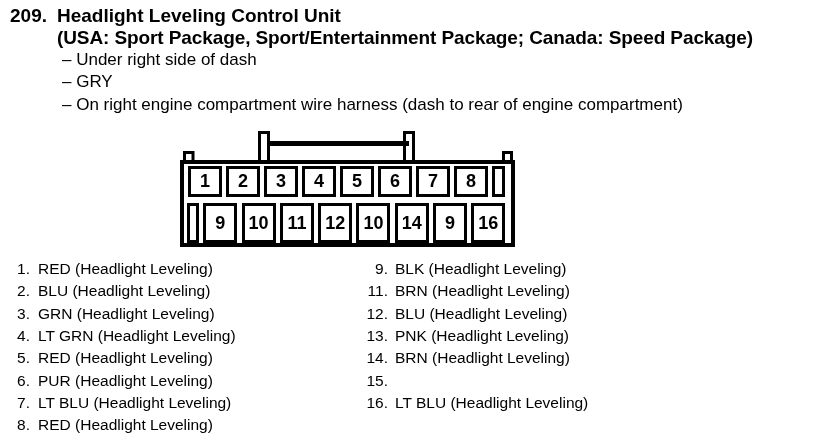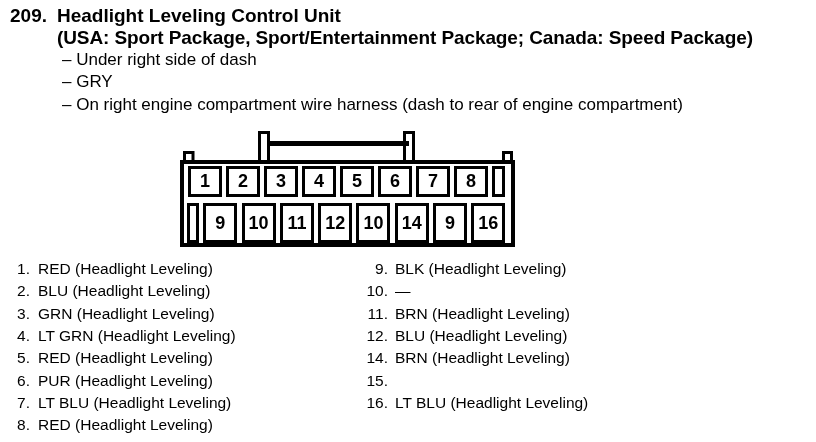--- a/index.html
+++ b/index.html
@@ -122,30 +122,30 @@
         <span class="plabel">RED (Headlight Leveling)</span>
       </div>
   </div>
 
   <div class="pinlist right">
     <div class="pin-row">
         <span class="pnum">9.</span>
         <span class="plabel">BLK (Headlight Leveling)</span>
       </div>
     <div class="pin-row">
-        <span class="pnum">10.</span>
-        <span class="plabel">—</span>
-      </div>
-    <div class="pin-row">
         <span class="pnum">11.</span>
         <span class="plabel">BRN (Headlight Leveling)</span>
       </div>
     <div class="pin-row">
         <span class="pnum">12.</span>
         <span class="plabel">BLU (Headlight Leveling)</span>
+      </div>
+    <div class="pin-row">
+        <span class="pnum">13.</span>
+        <span class="plabel">PNK (Headlight Leveling)</span>
       </div>
     <div class="pin-row">
         <span class="pnum">14.</span>
         <span class="plabel">BRN (Headlight Leveling)</span>
       </div>
     <div class="pin-row">
         <span class="pnum">15.</span>
       </div>
     <div class="pin-row">
         <span class="pnum">16.</span>

